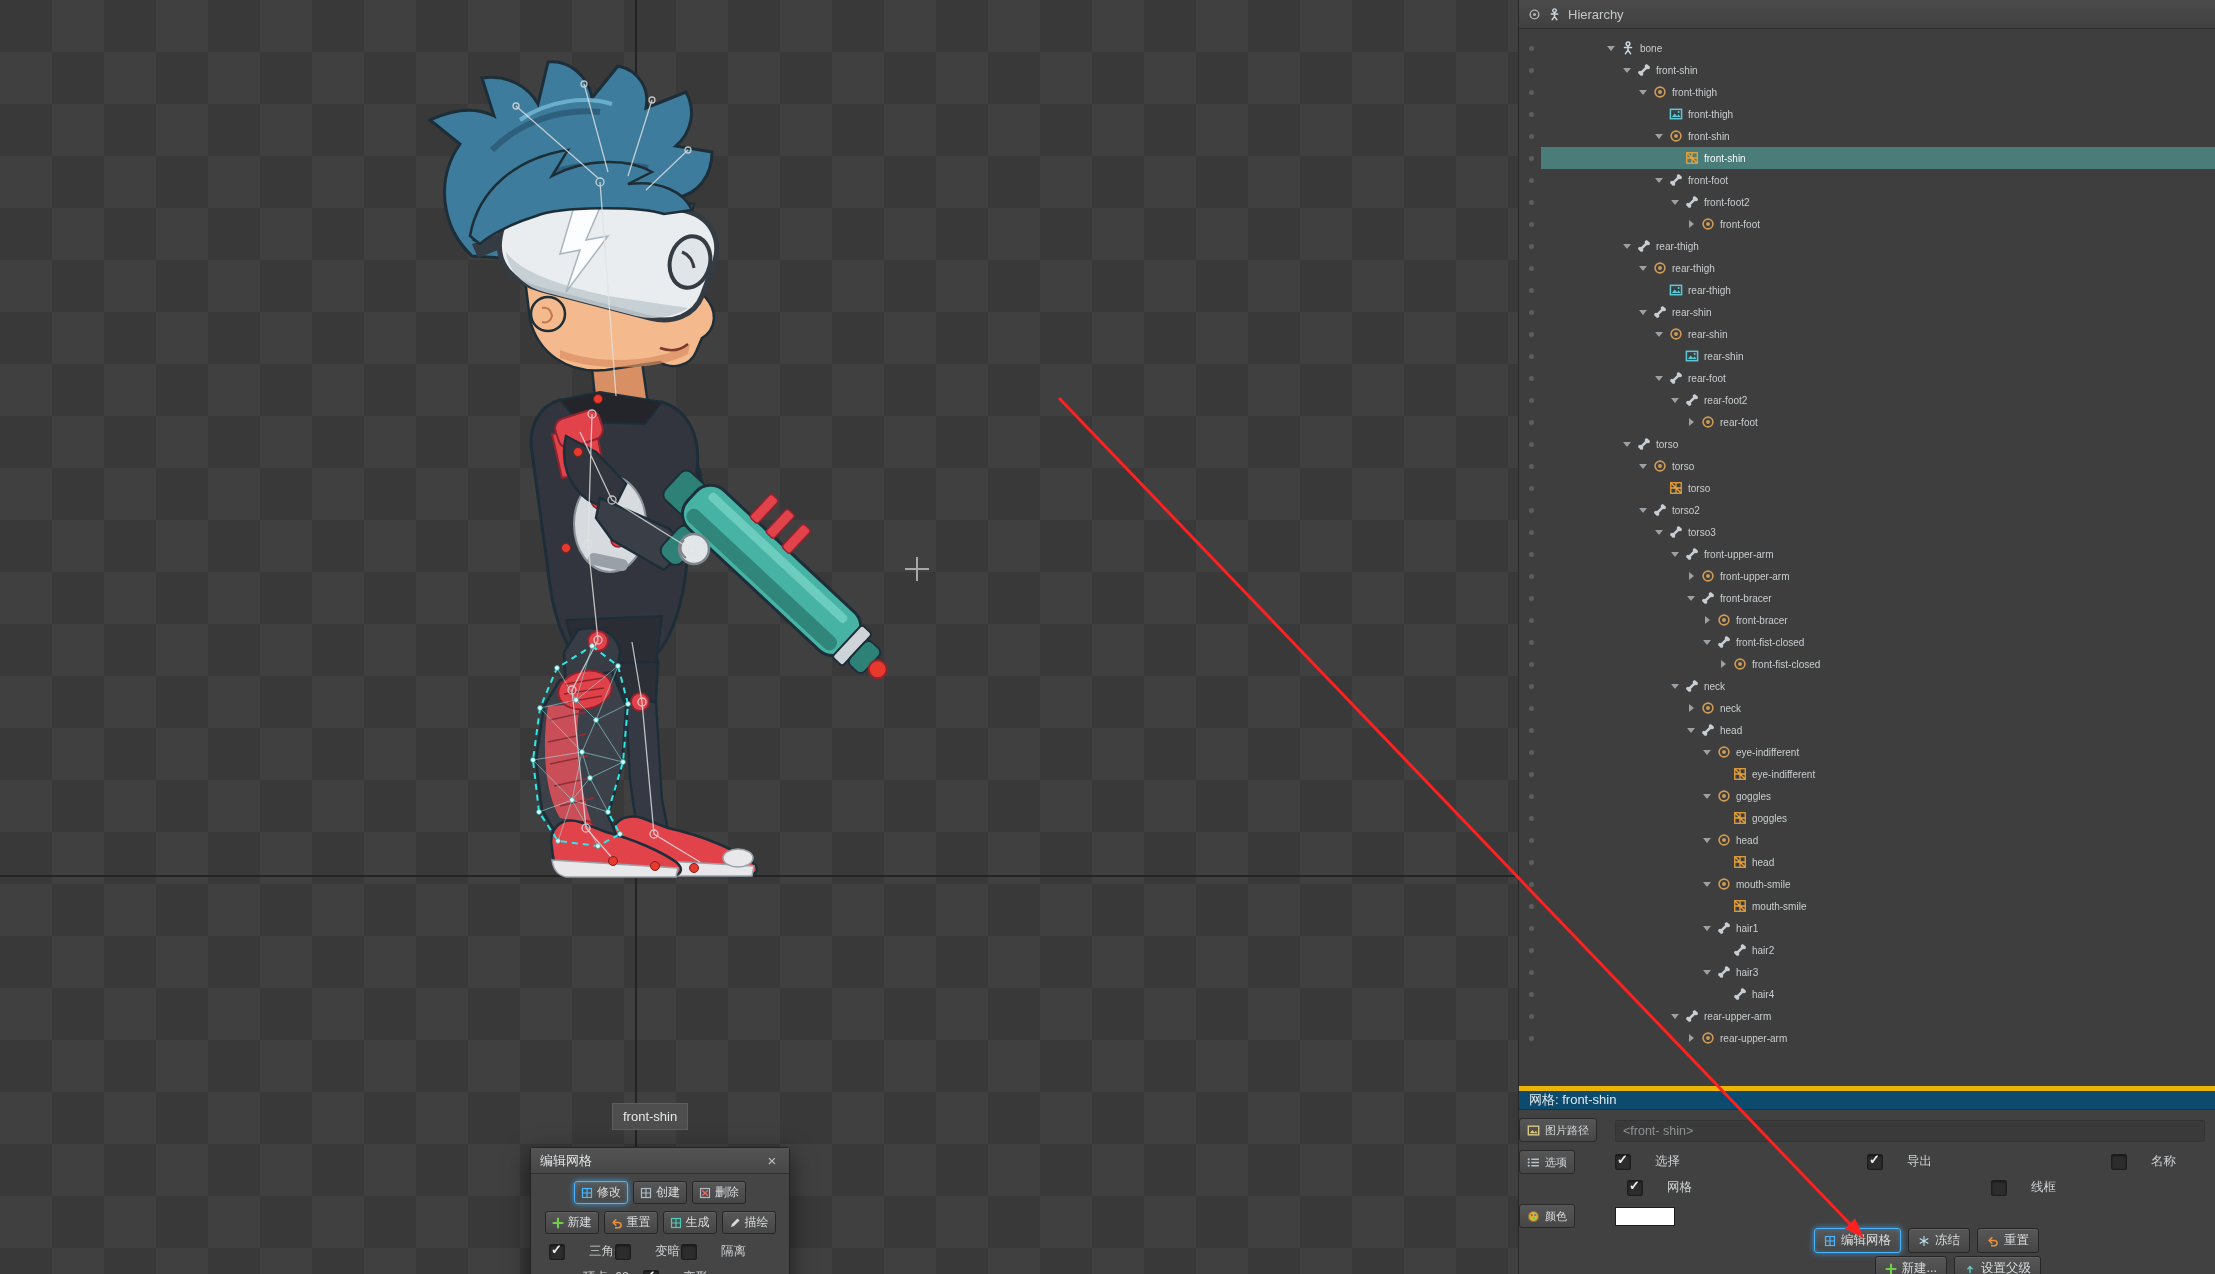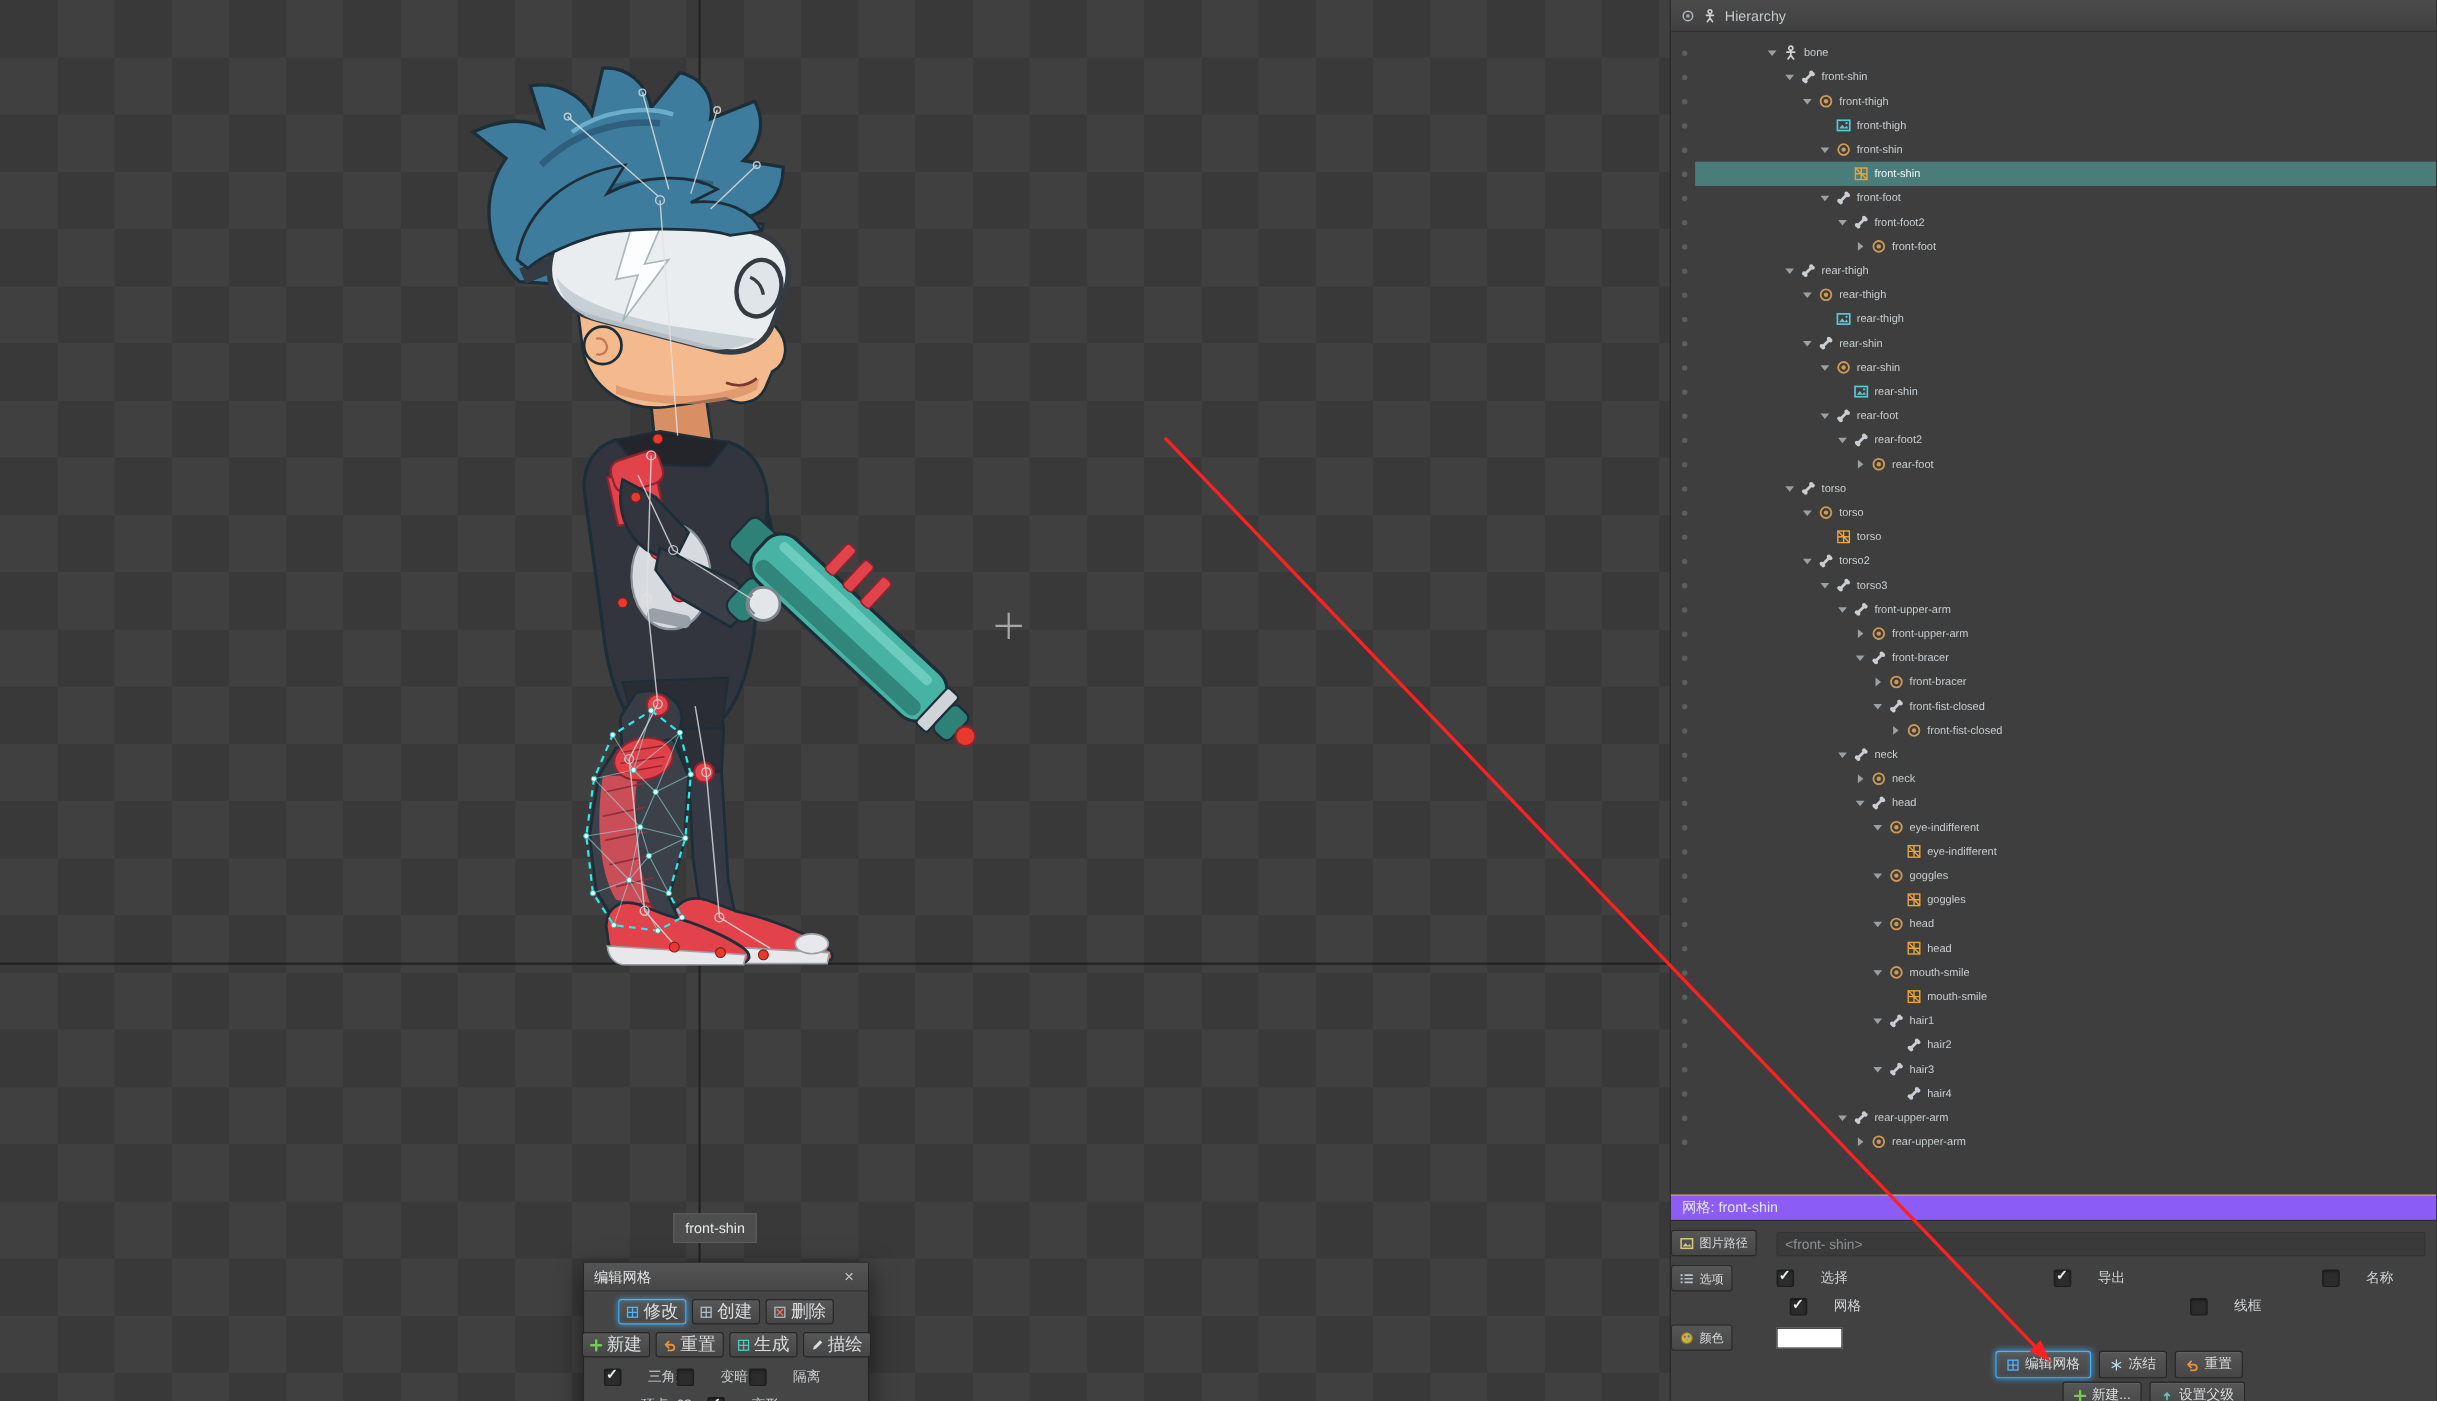--- a/index.html
+++ b/index.html
@@ -28,22 +28,22 @@
   .tree-row.selected{background:#4a7c7a;color:#f4fafa;}
   .vdot{position:absolute;left:-12px;top:9px;width:5px;height:5px;border-radius:50%;background:#5d5d5d;}
   .expander{width:13px;height:13px;display:inline-block;position:relative;flex:none;}
   .expander.open::before{content:"";position:absolute;left:2px;top:4px;
     border-left:4px solid transparent;border-right:4px solid transparent;border-top:5px solid #9aa0a4;}
   .expander.closed::before{content:"";position:absolute;left:4px;top:2px;
     border-top:4px solid transparent;border-bottom:4px solid transparent;border-left:5px solid #9aa0a4;}
   .tree-icon{width:16px;height:14px;flex:none;display:flex;align-items:center;}
   .tree-icon svg{width:14px;height:14px;display:block;}
 
-  #mesh-bar{position:absolute;top:1086px;left:0;right:0;height:24px;background:#8b5cf6;
-    border-top:1px solid #eab308;border-bottom:1px solid #2d2d2d;display:flex;
+  #mesh-bar{position:absolute;top:1086px;left:0;right:0;height:24px;background:#0c4a6e;
+    border-top:5px solid #eab308;border-bottom:1px solid #2d2d2d;display:flex;
     align-items:center;padding:0 10px;color:#e4e7e8;font-size:13px;box-sizing:border-box;}
 
   #props{position:absolute;top:1110px;left:0;right:0;bottom:0;background:#414141;}
   .prow{position:absolute;left:0;right:0;height:24px;}
   #prow-a{top:8px;} #prow-b{top:40px;} #prow-c{top:66px;} #prow-d{top:94px;}
   #actions-row{position:absolute;top:118px;right:176px;display:flex;gap:7px;}
   #actions-row2{position:absolute;top:146px;right:174px;display:flex;gap:7px;}
 
   .plabel-btn{display:inline-flex;align-items:center;gap:5px;height:22px;padding:0 7px;
     margin-left:0;background:linear-gradient(#565656,#464646);border:1px solid #2a2a2a;
@@ -69,21 +69,21 @@
   .btn.hl{border-color:#46b4ff;box-shadow:0 0 6px rgba(70,180,255,.75), inset 0 0 4px rgba(70,180,255,.35);}
 
   
   #dialog{position:absolute;left:530px;top:1147px;width:258px;height:170px;background:#454545;
     border:1px solid #252525;border-radius:3px;box-shadow:0 8px 24px rgba(0,0,0,.55);z-index:20;}
   #dialog-title{height:25px;background:linear-gradient(#545454,#474747);
     border-bottom:1px solid #303030;display:flex;align-items:center;padding:0 9px;
     color:#e2e4e6;font-size:13px;}
   #dialog-close{margin-left:auto;color:#c2c4c6;font-size:15px;width:16px;text-align:center;cursor:default;}
   .dlg-row{display:flex;justify-content:center;gap:5px;margin-top:7px;}
-  .dlg-row .btn{height:21px;padding:0 6px;font-size:16px;gap:4px;}
+  .dlg-row .btn{height:21px;padding:0 6px;font-size:12px;gap:4px;}
   #dlg-checks{position:relative;height:18px;margin-top:9px;}
   #dlg-checks .cb-wrap{top:0;}
   #dlg-verts{display:flex;gap:14px;margin:8px 0 0 52px;color:#ced1d3;font-size:12.5px;align-items:center;}
   #dlg-verts .cb-wrap{position:static;}
 
   #tooltip{position:absolute;left:612px;top:1103px;height:25px;padding:0 10px;
     background:#4e4e4e;border:1px solid #5e5e5e;color:#e6e9ea;font-size:13px;
     display:flex;align-items:center;z-index:15;}
 
   #annotation{position:absolute;left:0;top:0;z-index:60;pointer-events:none;}

